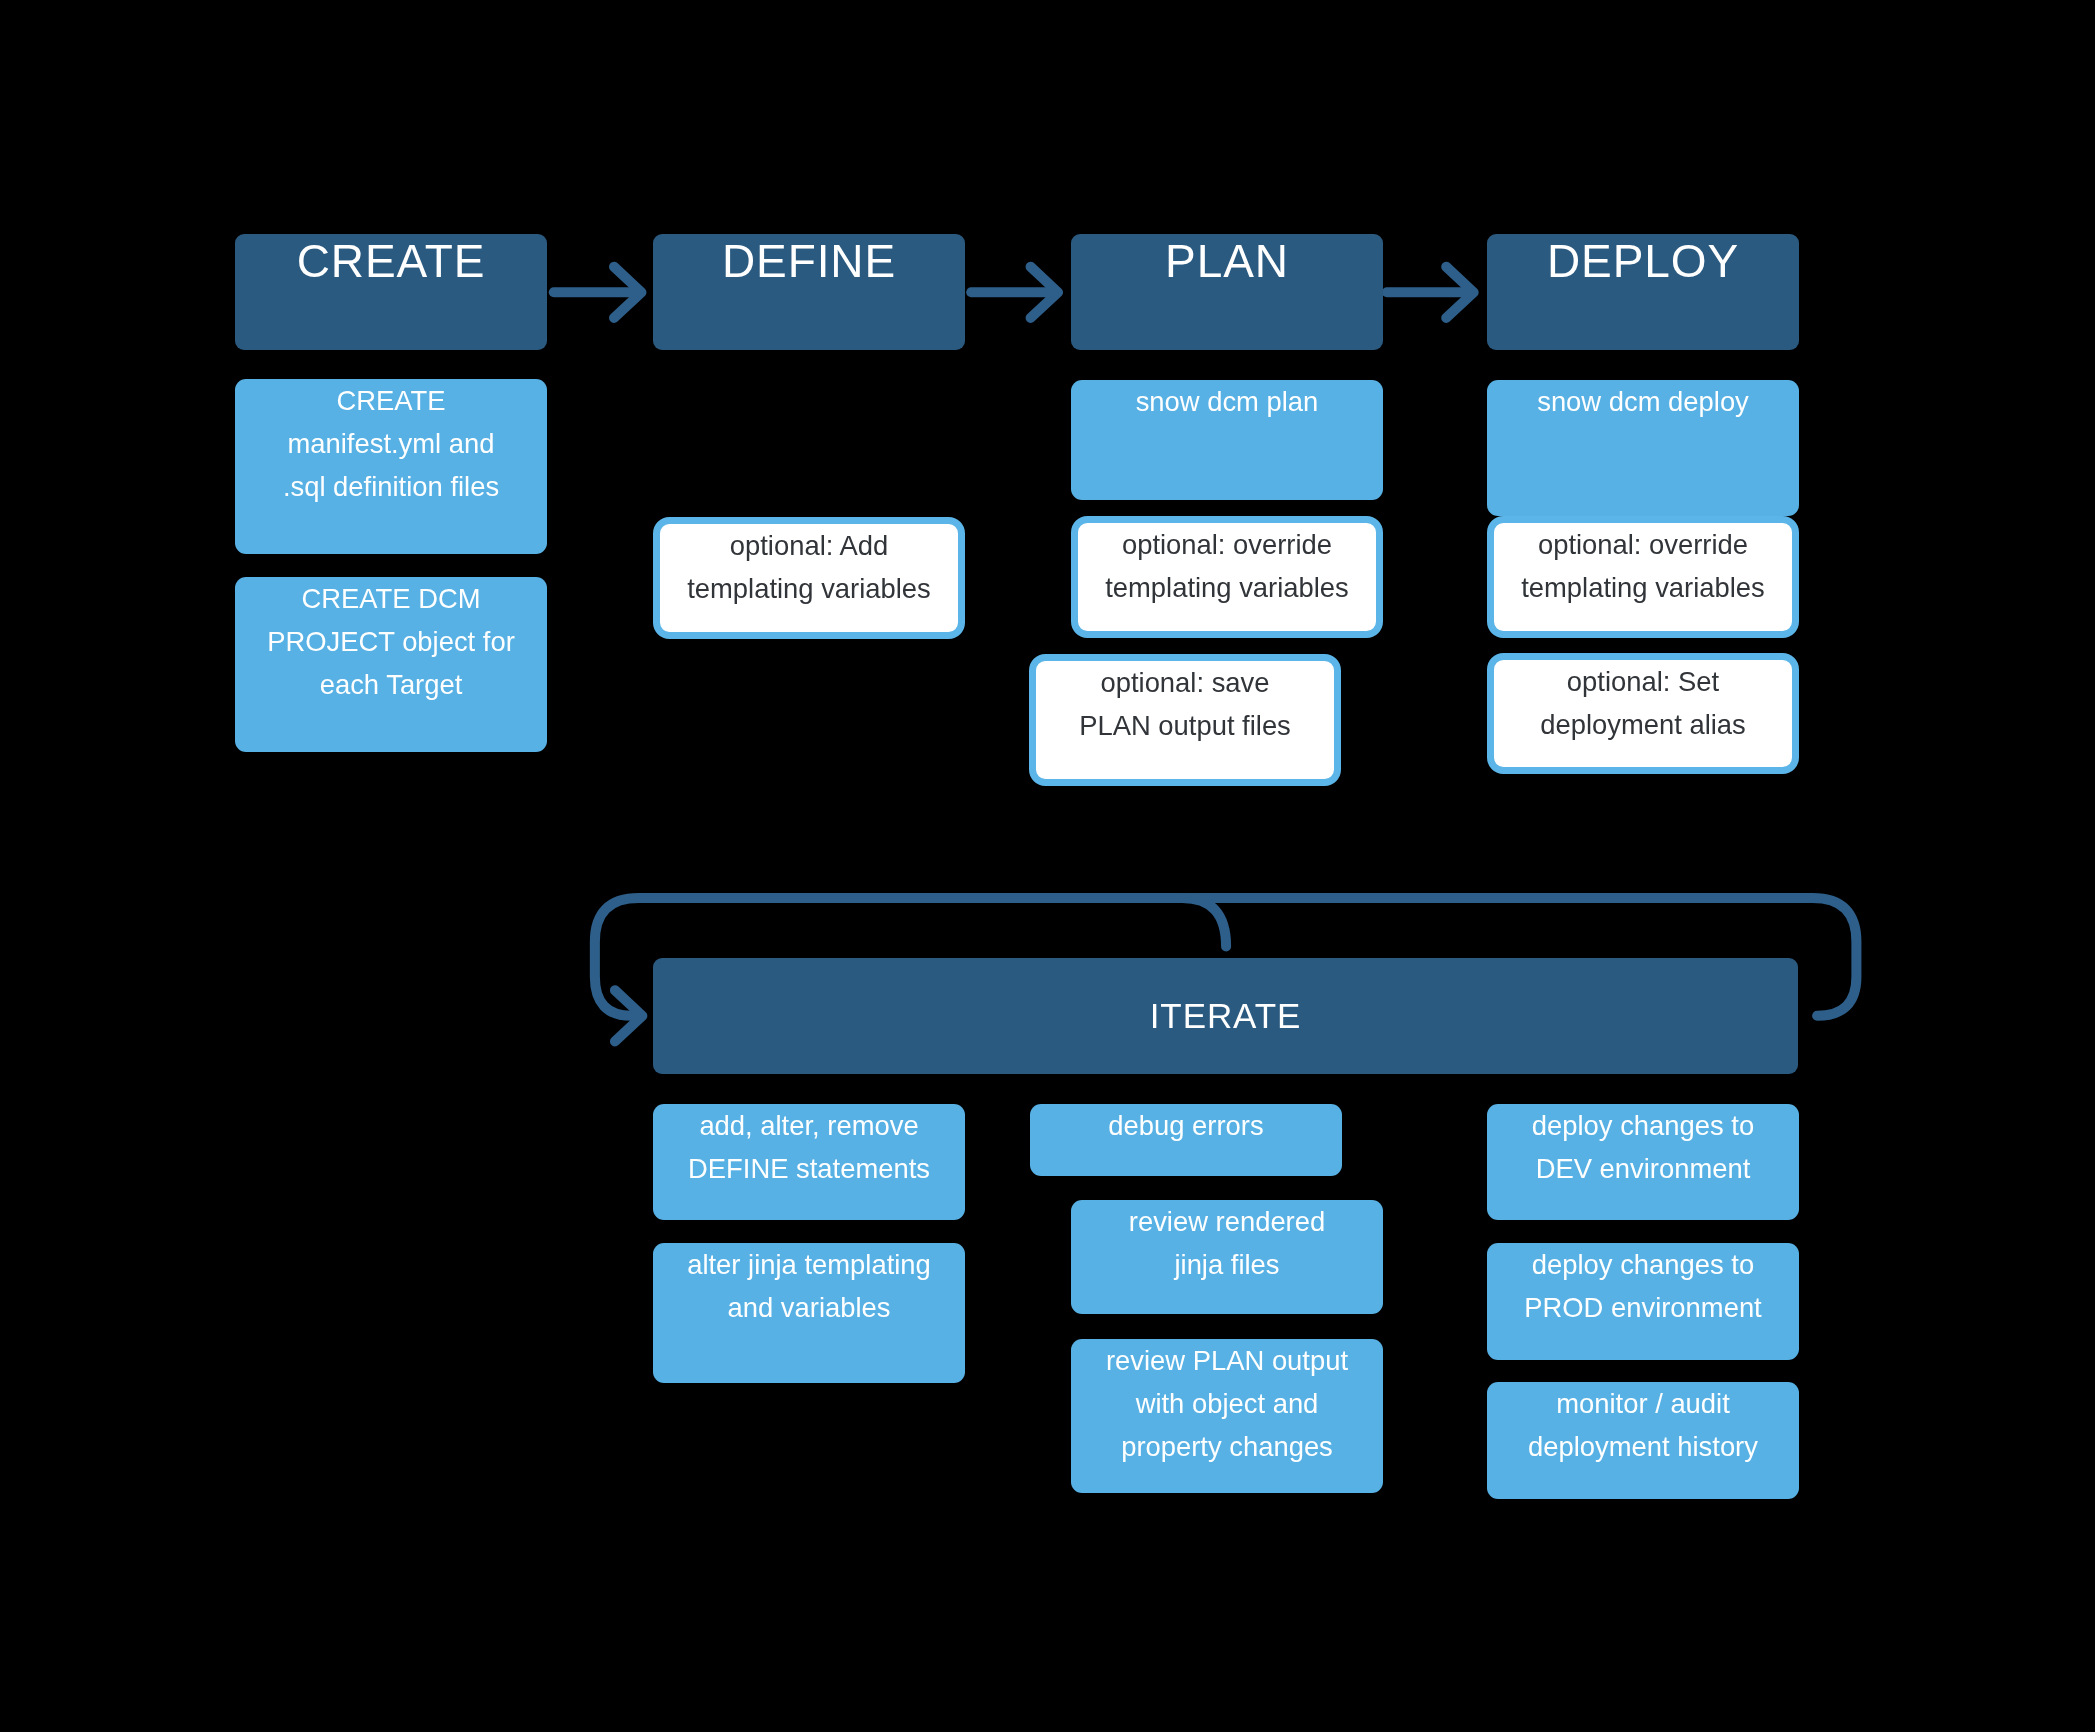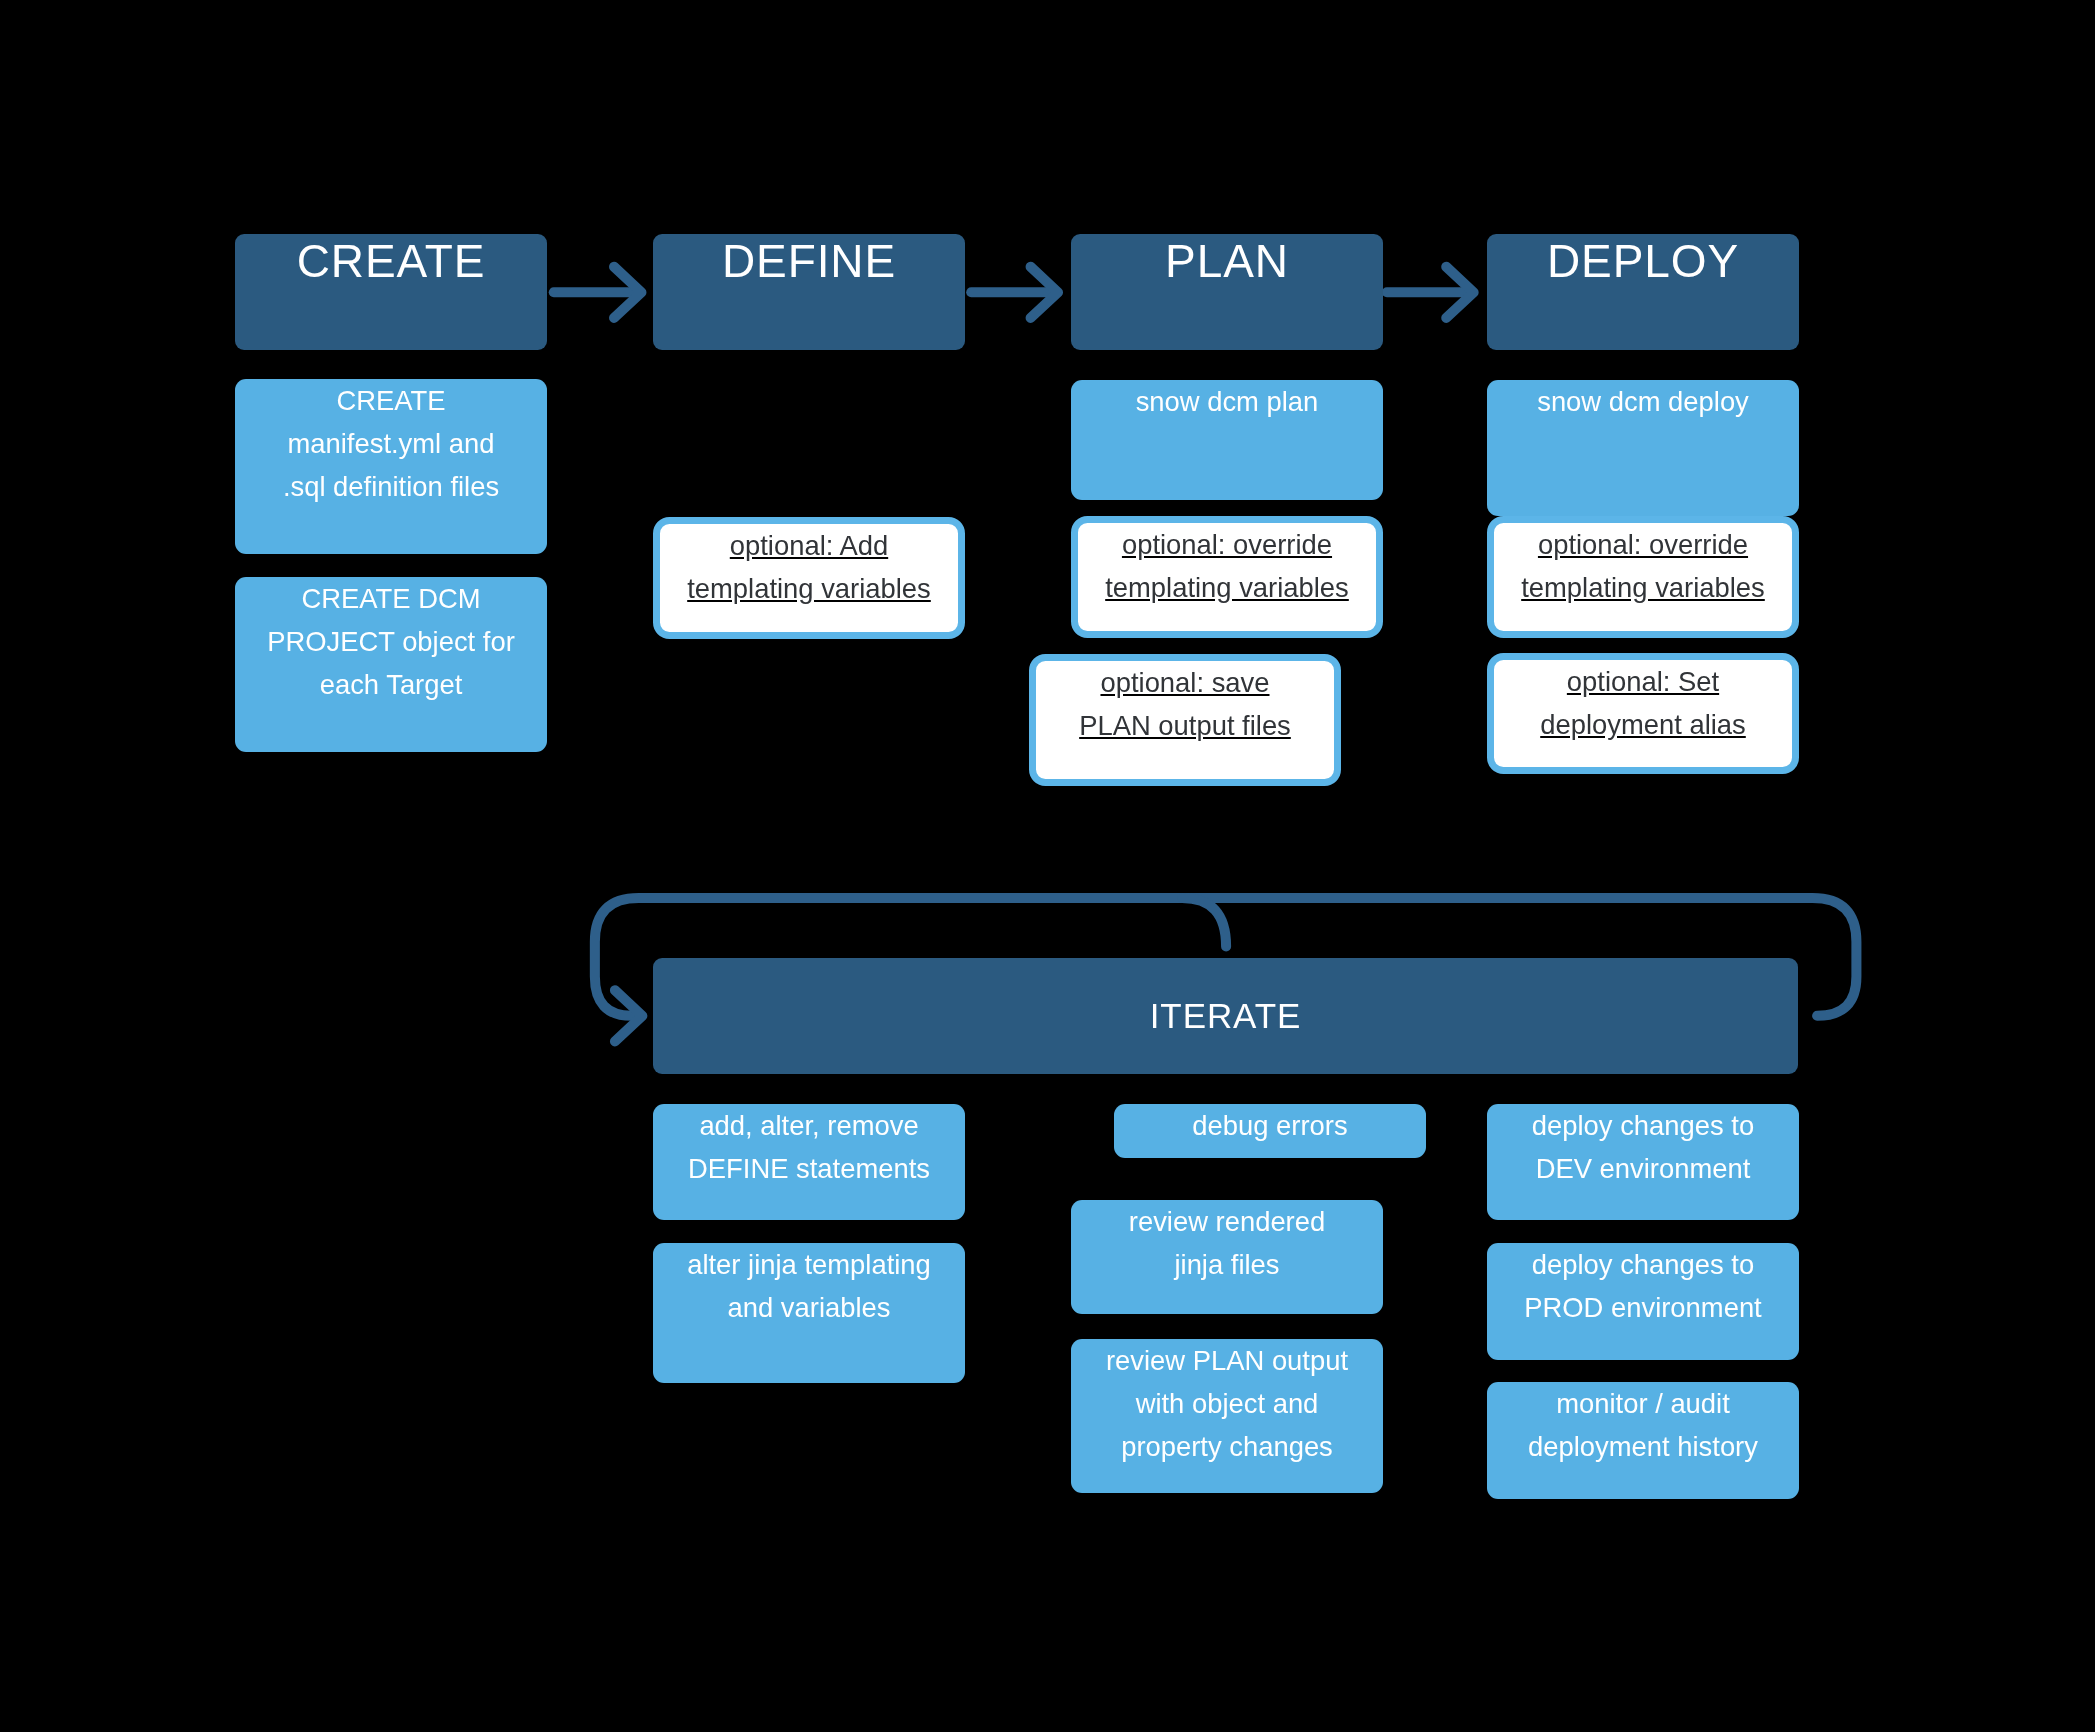--- a/index.html
+++ b/index.html
@@ -41,21 +41,20 @@
     color:#ffffff;
     font-size:27.4px;
     line-height:43px;
     white-space:pre-line;
     padding:0 7.3px;
   }
   .optional{
     background:#ffffff;
     border:7.3px solid #5cb5e8;
     border-radius:16.4px;
-    text-decoration:underline;
   }
   .optional .txt{
     color:#313438;
     font-size:27.4px;
     line-height:43px;
     white-space:pre-line;
     padding:0 7.3px;
   }
   .iterate-bar{
     position:absolute;
@@ -152,21 +151,21 @@
 
   <div class="node action" style="left:653px;top:1104px;height:116px">
     <span class="txt">add, alter, remove
 DEFINE statements</span>
   </div>
   <div class="node action" style="left:653px;top:1243px;height:140px">
     <span class="txt">alter jinja templating
 and variables</span>
   </div>
 
-  <div class="node action" style="left:1114px;top:1104px;height:54px">
+  <div class="node action" style="left:1030px;top:1104px;height:72px">
     <span class="txt">debug errors</span>
   </div>
   <div class="node action" style="left:1071px;top:1200px;height:114px">
     <span class="txt">review rendered
 jinja files</span>
   </div>
   <div class="node action" style="left:1071px;top:1339px;height:154px">
     <span class="txt">review PLAN output
 with object and
 property changes</span>

